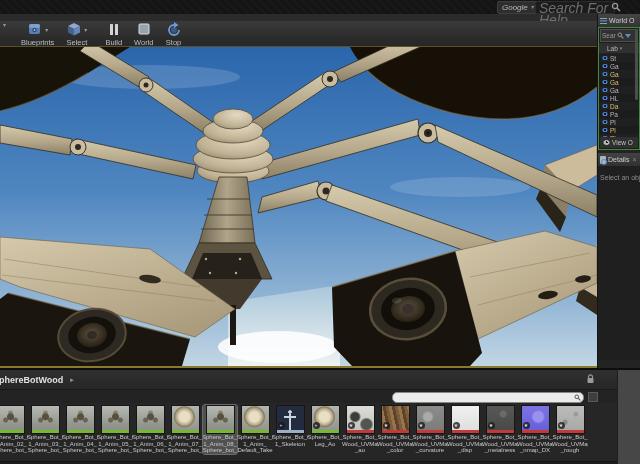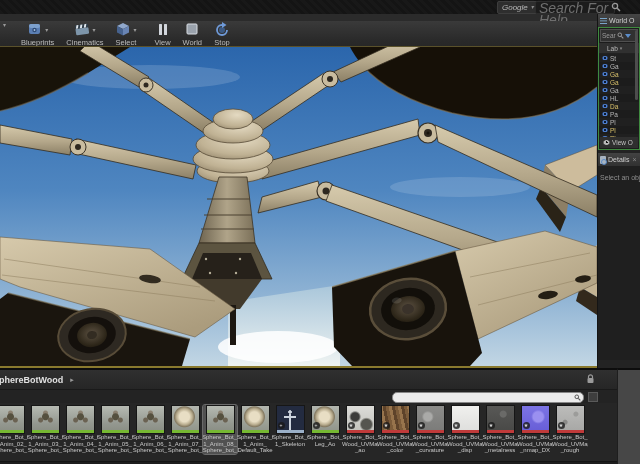--- a/index.html
+++ b/index.html
@@ -146,50 +146,35 @@
           <circle cx="7.5" cy="8" r="2.2" fill="#2e4a74"></circle>
           <circle cx="7.5" cy="8" r="0.9" fill="#a8c4e4"></circle>
         </svg>
         <span class="tb-caret">▾</span>
       </div>
       <span class="tb-label">Blueprints</span>
     </div>
     <div class="tb-btn">
       <div class="tb-row">
         <svg class="tb-icon" viewBox="0 0 16 15">
-          <g transform="rotate(-8 8 7)">
-            <rect x="1.5" y="6" width="13" height="6.5" rx="1" fill="#7d95aa"></rect>
-            <rect x="1.5" y="2.5" width="13" height="3.5" fill="#2e3c48"></rect>
-            <polygon points="3,2.5 5,2.5 4,6 2,6" fill="#dfe6ec"></polygon>
-            <polygon points="7,2.5 9,2.5 8,6 6,6" fill="#dfe6ec"></polygon>
-            <polygon points="11,2.5 13,2.5 12,6 10,6" fill="#dfe6ec"></polygon>
-          </g>
-        </svg>
-        <span class="tb-caret">▾</span>
-      </div>
-      <span class="tb-label">Cinematics</span>
-    </div>
-    <div class="tb-btn">
-      <div class="tb-row">
-        <svg class="tb-icon" viewBox="0 0 16 15">
           <polygon points="8,1 14,4 8,7 2,4" fill="#90a8cc"></polygon>
           <polygon points="2,4 8,7 8,13.5 2,10.5" fill="#46628e"></polygon>
           <polygon points="14,4 8,7 8,13.5 14,10.5" fill="#6884b4"></polygon>
         </svg>
         <span class="tb-caret">▾</span>
       </div>
       <span class="tb-label">Select</span>
     </div>
     <div class="tb-sep"></div>
     <div class="tb-btn">
       <svg class="tb-icon" viewBox="0 0 16 15">
         <rect x="4" y="2" width="3" height="11" rx="0.5" fill="#d2d6dc"></rect>
         <rect x="9" y="2" width="3" height="11" rx="0.5" fill="#d2d6dc"></rect>
       </svg>
-      <span class="tb-label">View</span>
+      <span class="tb-label">Build</span>
     </div>
     <div class="tb-btn">
       <svg class="tb-icon" viewBox="0 0 16 15">
         <rect x="3" y="2" width="10" height="10" rx="1" fill="#9aa2ac" stroke="#d8dce2" stroke-width="1"></rect>
       </svg>
       <span class="tb-label">World</span>
     </div>
     <div class="tb-btn">
       <svg class="tb-icon" viewBox="0 0 16 15">
         <circle cx="8" cy="8" r="3" fill="#3c5a84"></circle>

